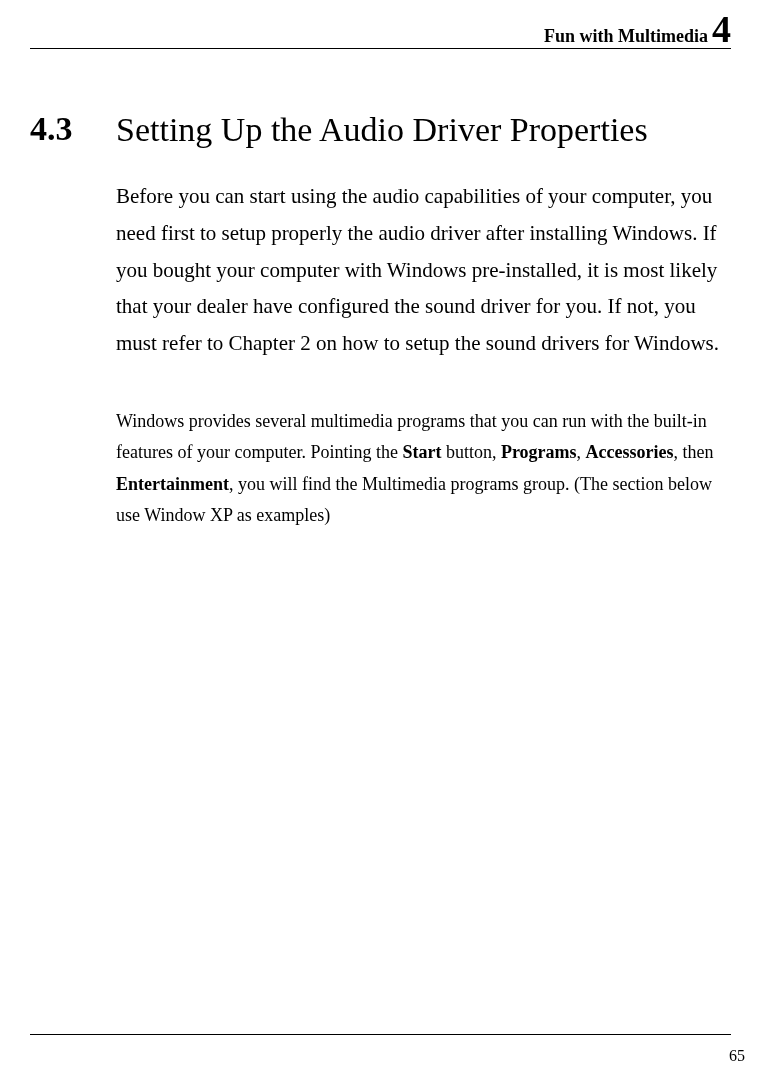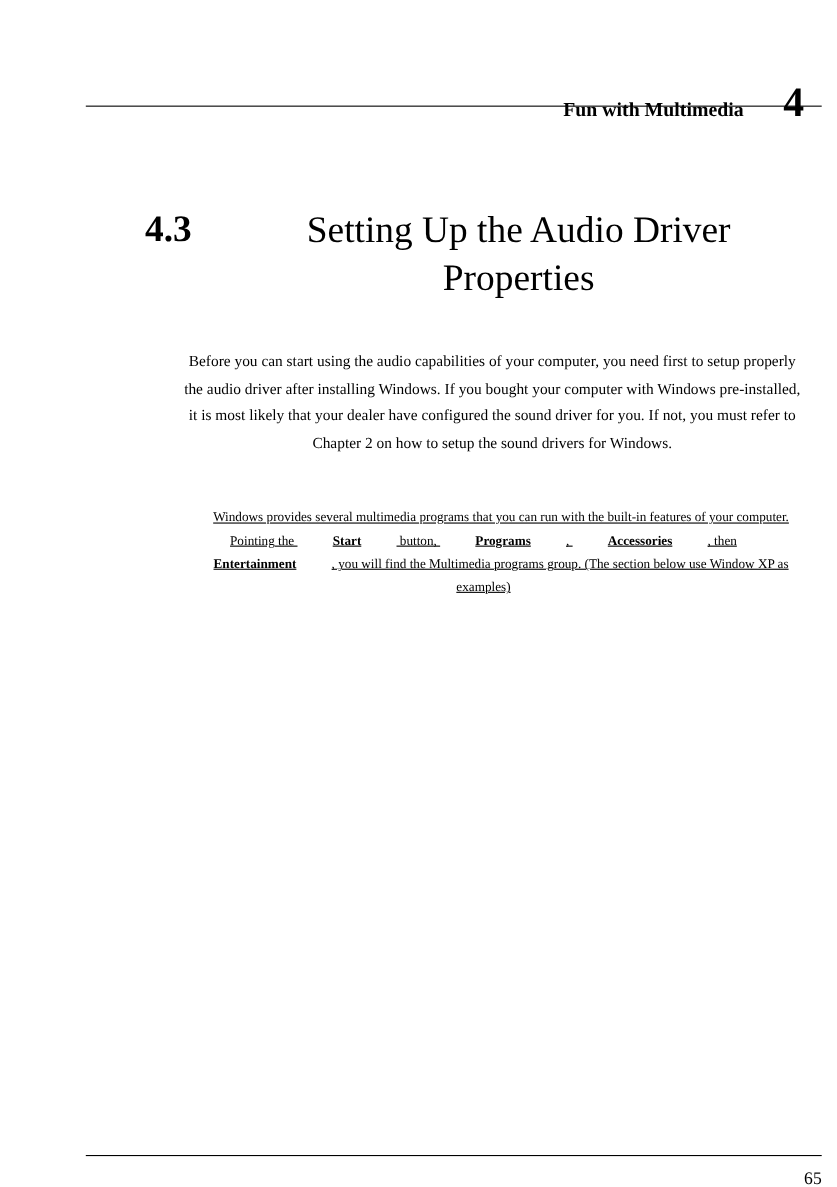--- a/index.html
+++ b/index.html
@@ -1,19 +1,18 @@
 <!DOCTYPE html>
 <html><head>
   <meta charset="utf-8">
   <style>
     * {
-      margin: 16px;
+      margin: 0;
       padding: 0;
       box-sizing: border-box;
-      text-align: center;
     }
     body {
       width: 761px;
       height: 1079px;
       background: #ffffff;
       font-family: Georgia, 'Times New Roman', serif;
       color: #000000;
       position: relative;
       padding: 0;
     }
@@ -67,45 +66,44 @@
       font-size: 34px;
       font-weight: normal;
       line-height: 1.3;
       flex: 1;
     }
     .body-text {
       margin-left: 86px;
       margin-top: 26px;
       margin-bottom: 44px;
       font-family: Georgia, 'Times New Roman', serif;
-      font-size: 14px;
+      font-size: 21px;
       line-height: 1.75;
     }
     .body-text-2 {
       margin-left: 86px;
       margin-top: 26px;
       font-family: Georgia, 'Times New Roman', serif;
-      font-size: 12px;
+      font-size: 18px;
       line-height: 1.75;
-      text-decoration: underline;
     }
     .bold {
       font-weight: bold;
     }
     .footer-rule {
       position: absolute;
       bottom: 44px;
       left: 30px;
       right: 30px;
       border-top: 1px solid #000;
     }
     .page-number {
       position: absolute;
       bottom: 14px;
-      right: 30px;
+      right: 16px;
       font-family: Georgia, serif;
       font-size: 16px;
     }
   </style>
 </head>
 <body>
 
 <div class="header">
   <span class="header-title">Fun with Multimedia</span>
   <span class="header-chapter">4</span>

